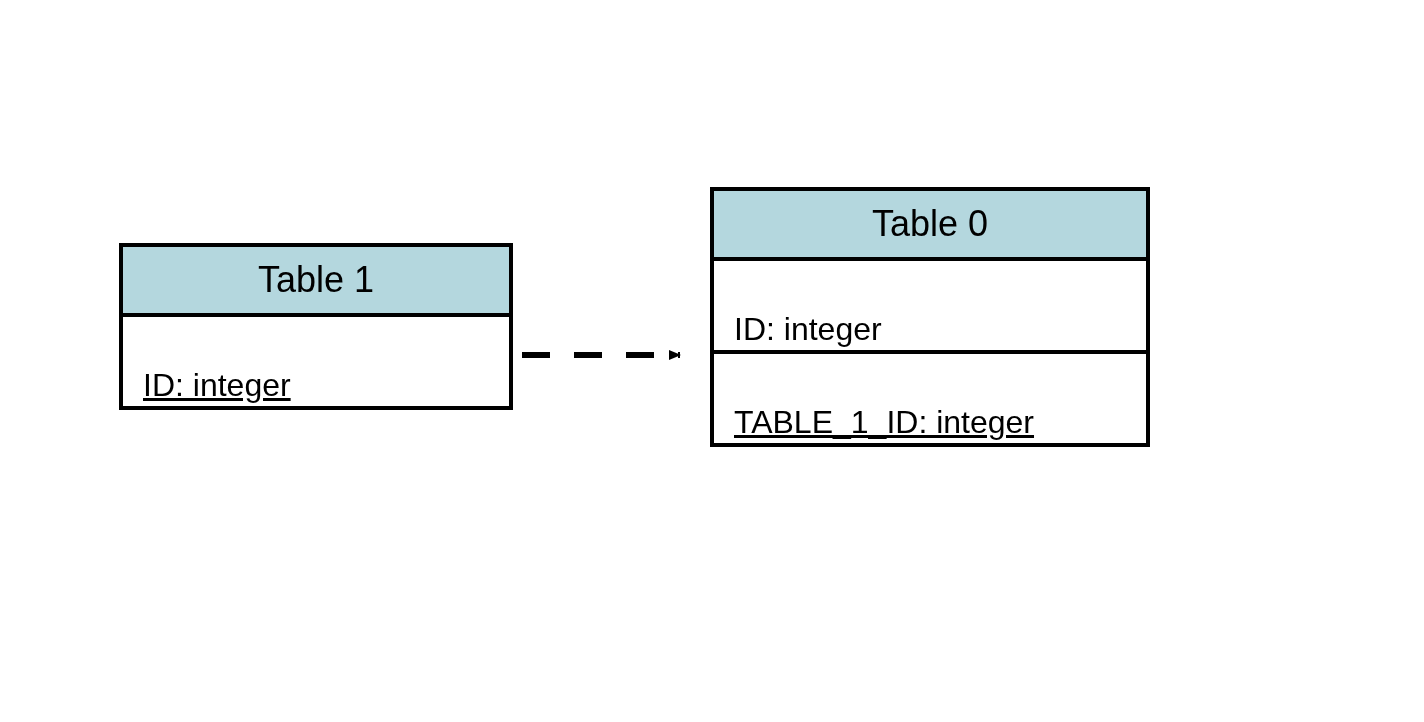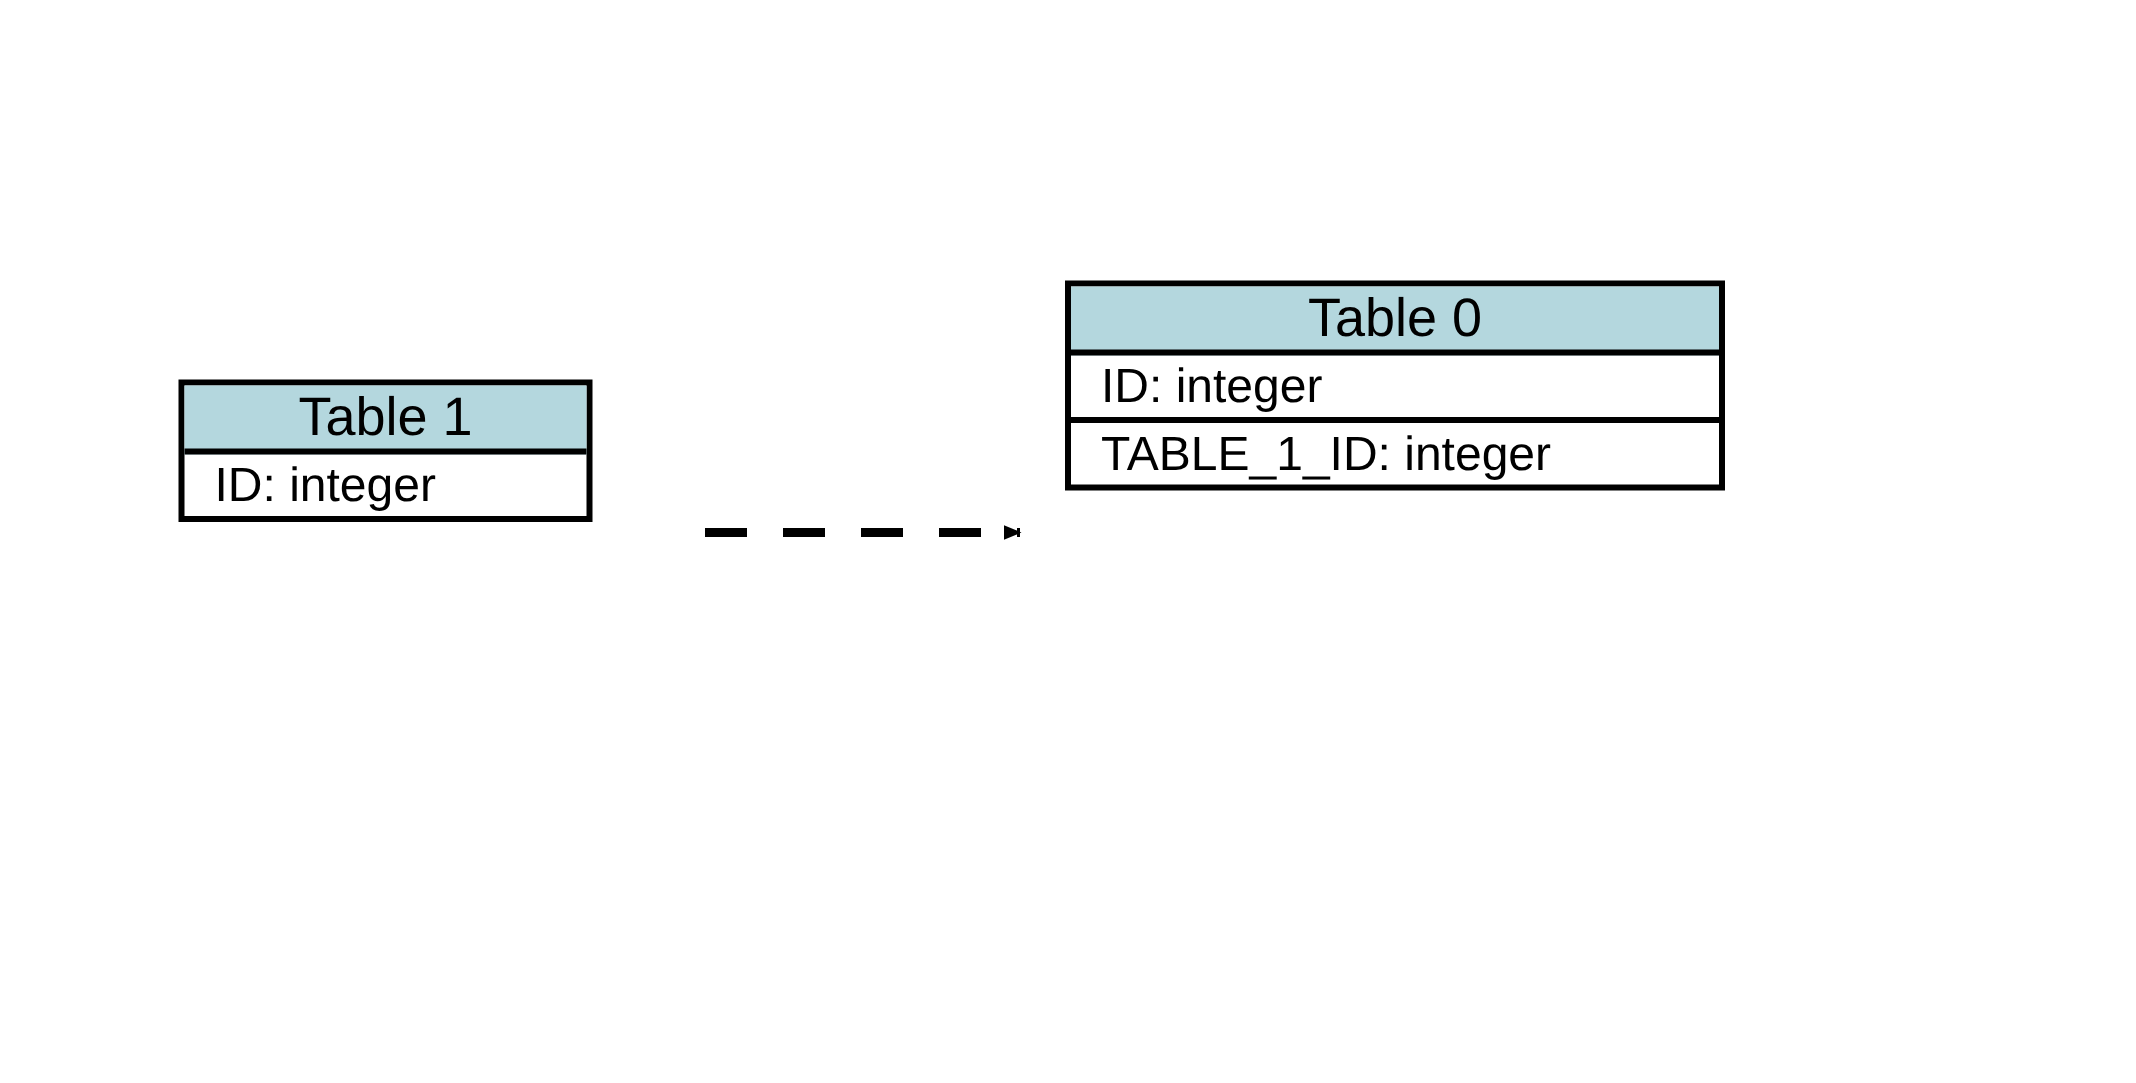--- a/index.html
+++ b/index.html
@@ -20,34 +20,36 @@
   .table-box {
     position: absolute;
     border: 4px solid #000000;
     background: #ffffff;
     box-sizing: border-box;
   }
   .table-header {
     background: #b4d7de;
     font-size: 36px;
     text-align: center;
-    padding: 0 0;
+    padding: 12px 0;
     border-bottom: 4px solid #000000;
     box-sizing: border-box;
     white-space: nowrap;
   }
   .table-row {
     font-size: 32px;
     padding: 2px 20px;
     border-bottom: 4px solid #000000;
     box-sizing: border-box;
     white-space: nowrap;
+    margin-top: 48px;
   }
   .table-row:last-child {
     border-bottom: none;
+    text-decoration: underline;
   }
   .connector-svg {
     position: absolute;
     left: 0;
     top: 0;
     width: 1424px;
     height: 722px;
     pointer-events: none;
   }
 </style>
@@ -59,21 +61,21 @@
   <svg class="connector-svg" viewBox="0 0 1424 722">
     <defs>
       <marker id="arrowhead" markerWidth="12" markerHeight="10" refX="11" refY="5" orient="auto" markerUnits="userSpaceOnUse">
         <polygon points="0,0 12,5 0,10" fill="#000000"></polygon>
       </marker>
     </defs>
 
     <line x1="470" y1="355" x2="680" y2="355" stroke="#000000" stroke-width="6" stroke-dasharray="28 24" marker-end="url(#arrowhead)"></line>
   </svg>
 
-  <div class="table-box" style="left:119px; top:253px; width:276px;">
+  <div class="table-box" style="left:119px; top:243px; width:394px;">
     <div class="table-header">Table 1</div>
     <div class="table-row">ID: integer</div>
   </div>
 
   <div class="table-box" style="left:710px; top:187px; width:440px;">
     <div class="table-header">Table 0</div>
     <div class="table-row">ID: integer</div>
     <div class="table-row">TABLE_1_ID: integer</div>
   </div>
 

